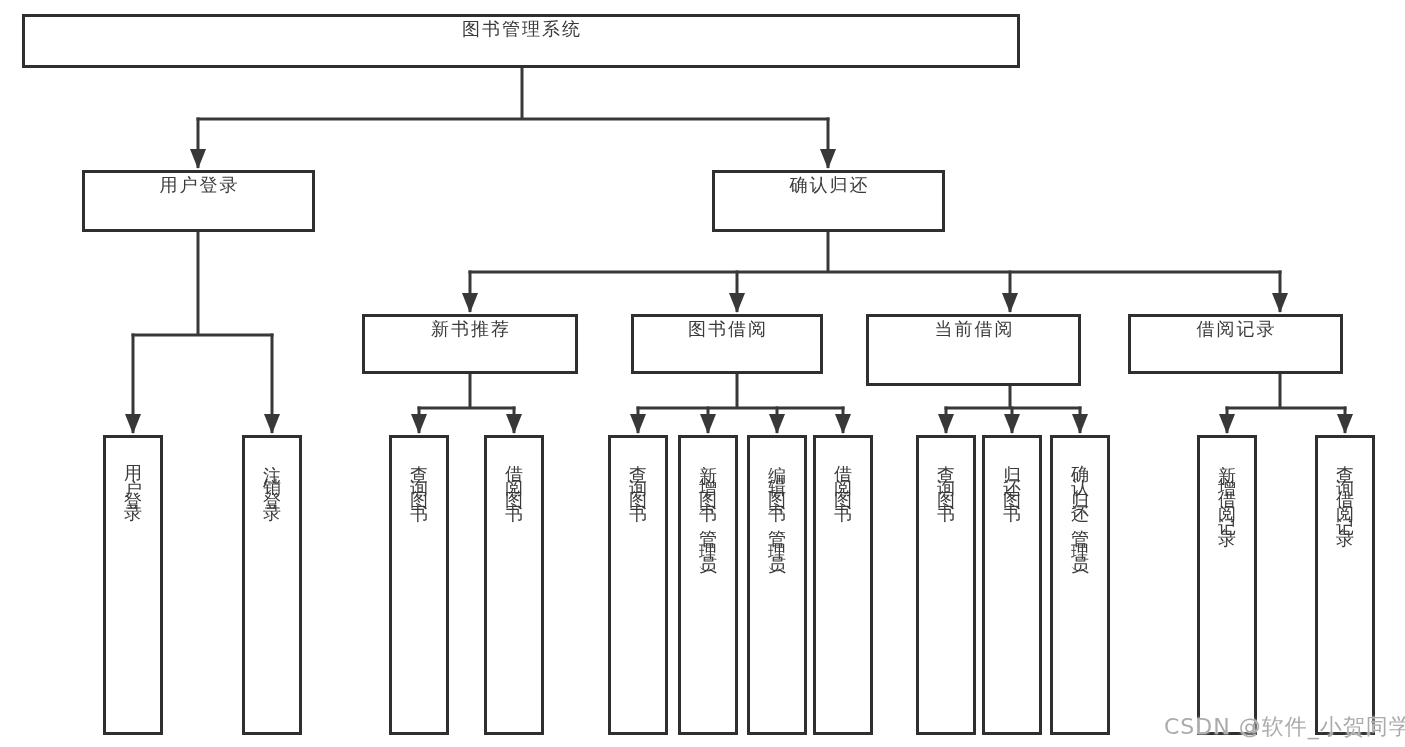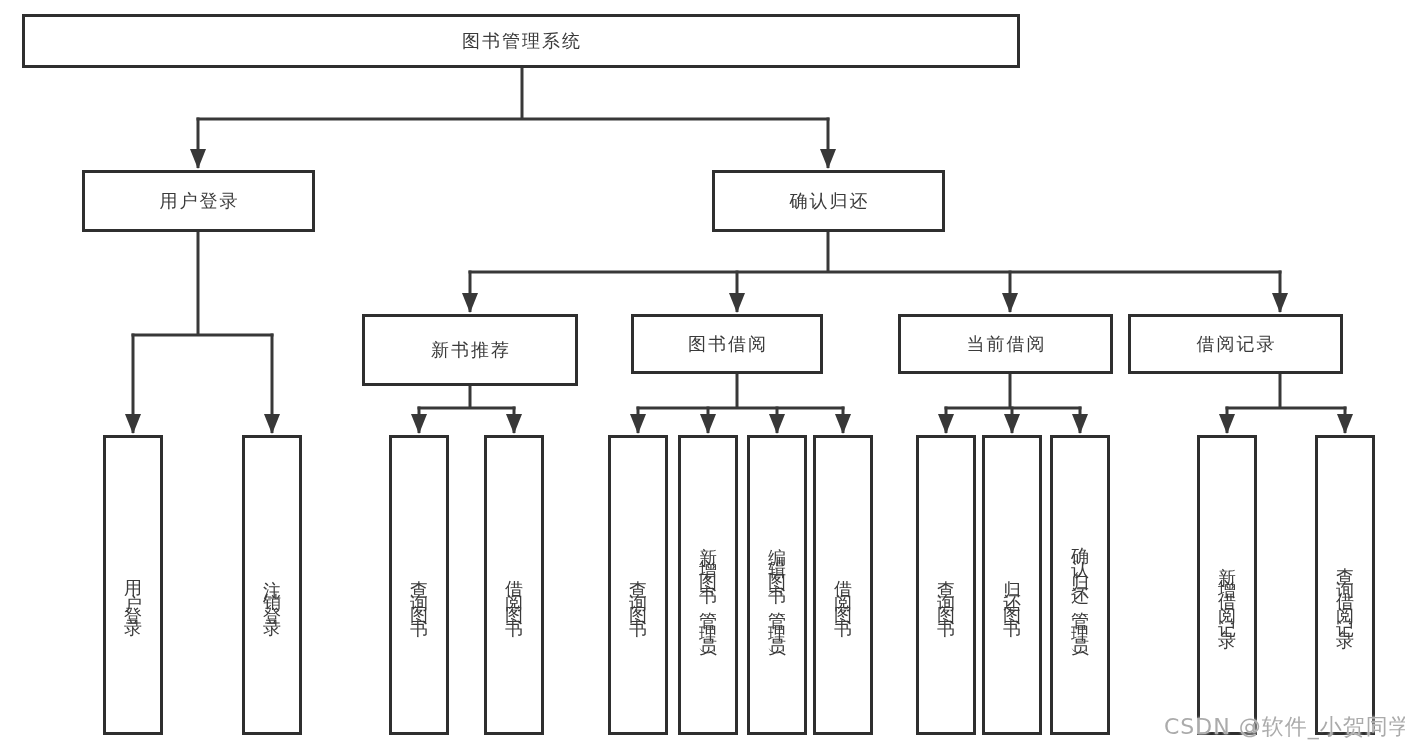--- a/index.html
+++ b/index.html
@@ -3,21 +3,21 @@
 <meta charset="utf-8">
 <style>
   html,body { margin:0; padding:0; background:#ffffff; }
   .canvas {
     position:relative; width:1405px; height:747px; background:#ffffff;
     font-family:"DejaVu Sans","Liberation Sans",sans-serif; overflow:hidden;
   }
   svg.wires { position:absolute; left:0; top:0; width:1405px; height:747px; }
   .node {
     position:absolute; background:#ffffff; border:3px solid #2f2f2f;
-    box-sizing:border-box; display:flex; align-items:center; justify-content:center;
+    box-sizing:border-box; display:flex; align-items:flex-start; justify-content:center;
     color:#3a3a3a; z-index:2;
   }
   .h-node span { font-size:18px; letter-spacing:2px; padding-left:2px; white-space:nowrap; }
   .v-node span {
     writing-mode:vertical-rl; text-orientation:mixed;
     font-size:18px; letter-spacing:13px; line-height:1; padding-top:13px;
   }
   .watermark {
     position:absolute; left:1164px; top:712px; z-index:3;
     font-size:22px; color:#ababab; letter-spacing:1px; white-space:nowrap;
@@ -88,27 +88,27 @@
     <span>图书管理系统</span>
   </div>
 
   <div class="node h-node" style="left:82px;top:170px;width:233px;height:62px">
     <span>用户登录</span>
   </div>
   <div class="node h-node" style="left:712px;top:170px;width:233px;height:62px">
     <span>确认归还</span>
   </div>
 
-  <div class="node h-node" style="left:362px;top:314px;width:216px;height:72px">
+  <div class="node h-node" style="left:362px;top:314px;width:216px;height:60px">
     <span>新书推荐</span>
   </div>
   <div class="node h-node" style="left:631px;top:314px;width:192px;height:60px">
     <span>图书借阅</span>
   </div>
-  <div class="node h-node" style="left:898px;top:314px;width:215px;height:60px">
+  <div class="node h-node" style="left:866px;top:314px;width:215px;height:72px">
     <span>当前借阅</span>
   </div>
   <div class="node h-node" style="left:1128px;top:314px;width:215px;height:60px">
     <span>借阅记录</span>
   </div>
 
   <div class="node v-node" style="left:103px;top:435px;width:60px;height:300px">
     <span>用户登录</span>
   </div>
   <div class="node v-node" style="left:242px;top:435px;width:60px;height:300px">

